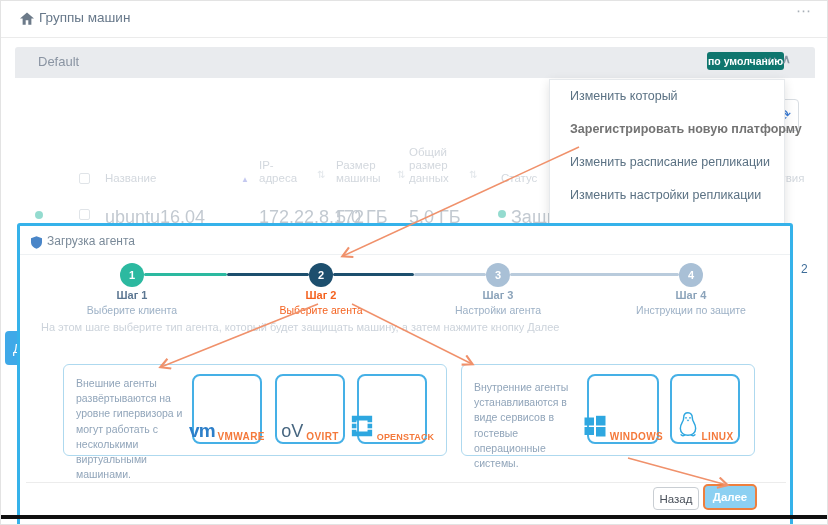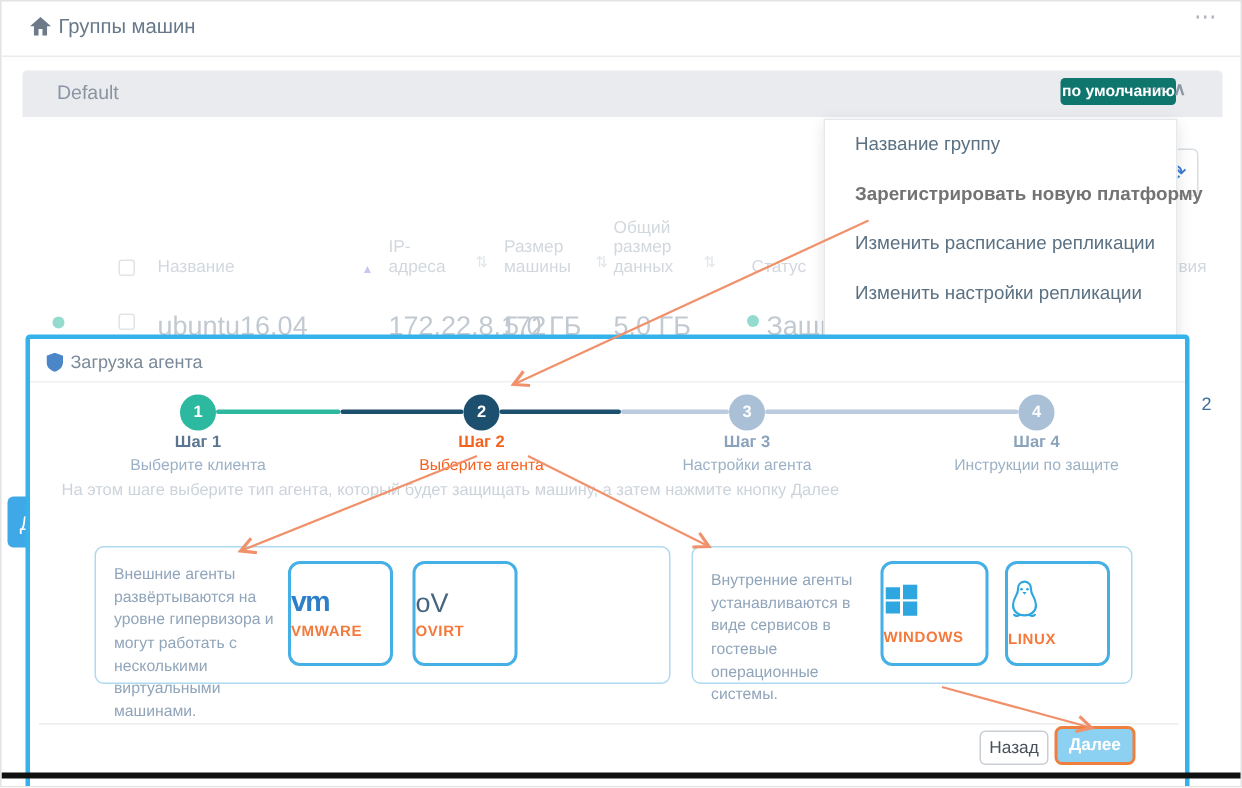--- a/index.html
+++ b/index.html
@@ -42,21 +42,21 @@
   .m-divider{left:0;top:28px;width:770px;height:1px;background:#eef1f3;}
   .circle{position:absolute;width:24px;height:24px;border-radius:50%;color:#fff;font-size:11px;font-weight:bold;text-align:center;line-height:24px;top:37px;}
   .c-done{background:var(--done);} .c-active{background:var(--active);} .c-pending{background:var(--pending);}
   .conn{position:absolute;top:47px;height:3px;border-radius:2px;}
   .st{position:absolute;top:63px;width:140px;text-align:center;font-size:11px;font-weight:bold;color:#5b7691;}
   .ss{position:absolute;top:78px;width:140px;text-align:center;font-size:10.5px;color:#9db1c6;}
   .orange{color:#f4621f !important;}
   .hint{left:21px;top:95px;font-size:11px;color:#ccd3db;white-space:nowrap;}
   .gbox{position:absolute;top:138px;height:92px;border:1px solid #aed9ef;border-radius:6px;background:#fff;}
   .gdesc{position:absolute;font-size:10.5px;color:#91a5ba;line-height:1.45;}
-  .card{position:absolute;top:9px;width:70px;height:70px;border:2px solid var(--cardb);border-radius:8px;background:#fff;display:flex;flex-direction:column;align-items:flex-start;justify-content:center;gap:3px;cursor:pointer;}
+  .card{position:absolute;top:9px;width:70px;height:70px;border:2px solid var(--cardb);border-radius:8px;background:#fff;display:flex;flex-direction:row;align-items:flex-end;justify-content:center;gap:3px;cursor:pointer;}
   .card-label{font-size:10px;font-weight:bold;color:var(--accent);letter-spacing:.4px;}
   .card-label.small{font-size:9px;letter-spacing:.2px;}
   .logo-vm{font-size:19px;font-weight:bold;color:#2d7fc9;letter-spacing:-1px;}
   .logo-ov{font-size:18px;color:#46657f;}
   .m-footer-divider{left:6px;top:256px;width:760px;height:1px;background:#ececec;}
   .btn-back{left:633px;top:261px;width:46px;height:23px;background:#fff;border:1px solid #c9ced3;border-radius:4px;font-size:11.5px;color:#49505a;z-index:2;cursor:pointer;font-family:inherit;}
   .btn-next{left:683px;top:258px;width:54px;height:26px;background:#8cd0f2;border:2px solid #ee7f3e;border-radius:5px;font-size:11.5px;font-weight:bold;color:#fff;z-index:2;cursor:pointer;font-family:inherit;}
   .arrows{left:0;top:0;width:828px;height:525px;z-index:50;pointer-events:none;}
   .bottom-bar{left:0;top:514px;width:828px;height:4px;background:#101010;z-index:60;}
 </style>
@@ -102,21 +102,21 @@
     <div class="td" style="left:408px;top:126px;">5.0 ГБ</div>
     <div class="dot" style="left:497px;top:129px;"></div>
     <div class="td" style="left:510px;top:126px;">Защищена</div>
   </div>
 
   <span class="abs count2">2</span>
   <button class="abs add-btn">Д</button>
   <button class="abs refresh-btn"><span>⟳</span></button>
 
   <nav class="abs dropdown">
-    <div class="dd-item">Название группу</div>
+    <div class="dd-item">Изменить который</div>
     <div class="dd-item hot">Зарегистрировать новую платформу</div>
     <div class="dd-item">Изменить расписание репликации</div>
     <div class="dd-item">Изменить настройки репликации</div>
     <div class="dd-item">Запустить репликацию ВР</div>
   </nav>
 
   <div class="abs modal">
     <span class="abs" style="left:11px;top:9px;">
       <svg width="11" height="13" viewBox="0 0 14 16">
           <path d="M7 0 L14 2.5 V7.5 C14 12 11 14.8 7 16 C3 14.8 0 12 0 7.5 V2.5 Z" fill="#4a86c8"></path>
@@ -151,20 +151,33 @@
 
     <div class="gbox" style="left:43px;width:384px;">
       <div class="gdesc" style="left:12px;top:11px;width:122px;">Внешние агенты развёртываются на уровне гипервизора и могут работать с несколькими виртуальными машинами.</div>
       <div class="card" style="left:128px;">
         <span class="logo-vm">vm</span>
         <span class="card-label">VMWARE</span>
       </div>
       <div class="card" style="left:211px;">
         <span class="logo-ov">oV</span>
         <span class="card-label">OVIRT</span>
+      </div>
+      <div class="card" style="left:293px;">
+        <span>
+          <svg width="24" height="24" viewBox="0 0 26 26">
+              <g fill="#2ea7e0">
+                <path d="M2 2 h22 v7 h-5 V7 H7 v2 H2 Z" rx="2"></path>
+                <path d="M2 10.5 h5 v5 H2 Z"></path>
+                <path d="M19 10.5 h5 v5 h-5 Z"></path>
+                <path d="M2 17 h5 v2 h12 v-2 h5 v7 H2 Z"></path>
+              </g>
+            </svg>
+        </span>
+        <span class="card-label small">OPENSTACK</span>
       </div>
     </div>
 
     <div class="gbox" style="left:441px;width:294px;">
       <div class="gdesc" style="left:12px;top:15px;width:112px;">Внутренние агенты устанавливаются в виде сервисов в гостевые операционные системы.</div>
       <div class="card" style="left:125px;width:72px;">
         <span>
           <svg width="24" height="24" viewBox="0 0 24 24">
               <g fill="#2ea7e0">
                 <rect x="1.5" y="3.5" width="9.5" height="8"></rect>

